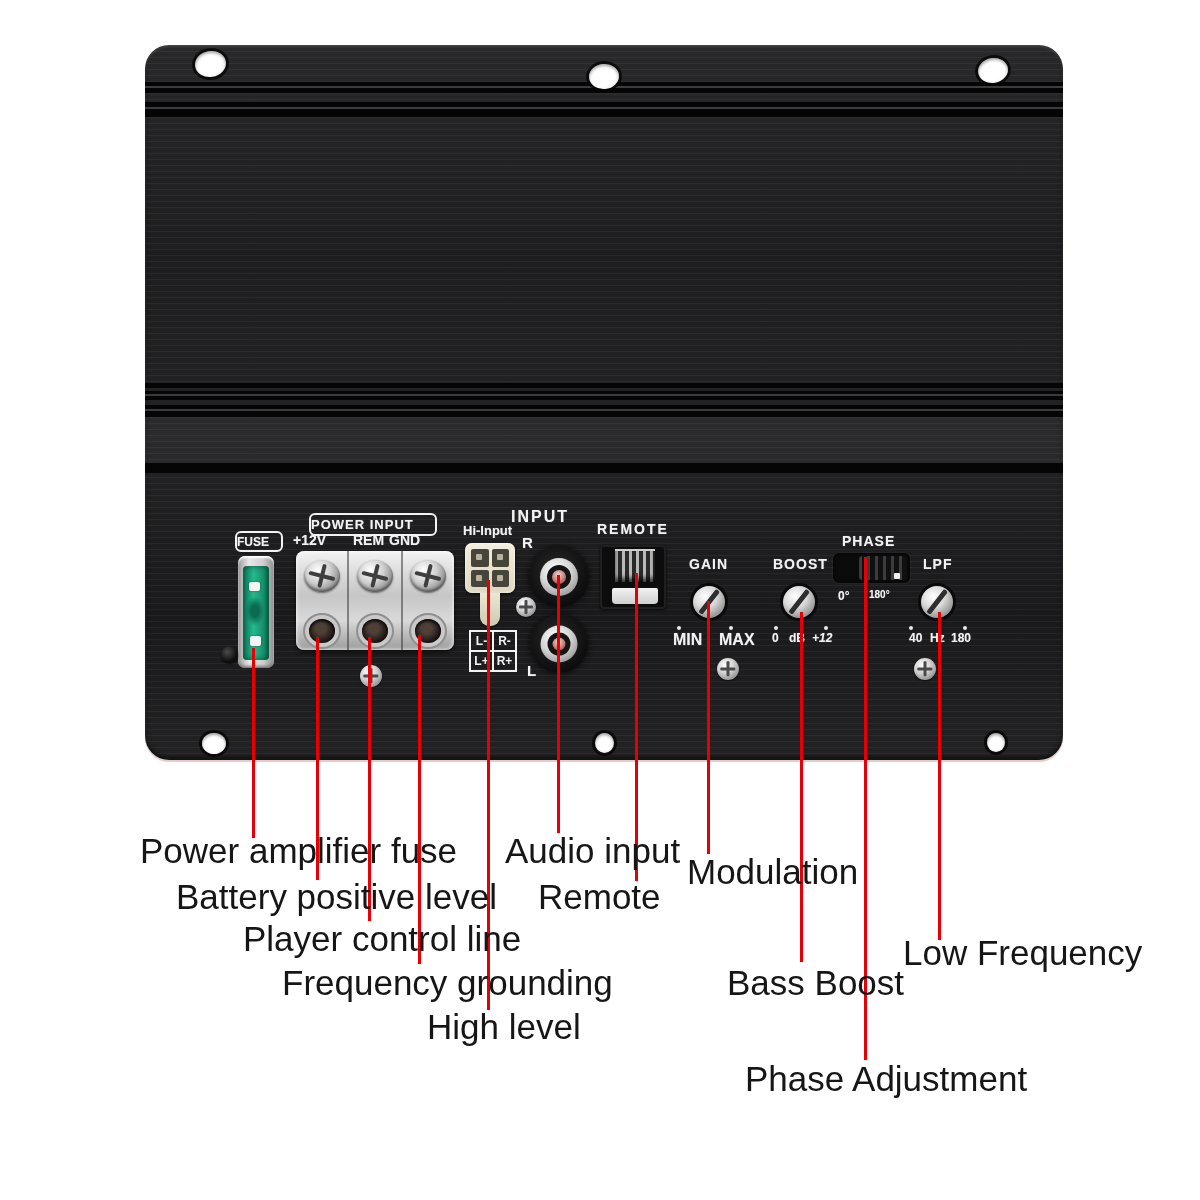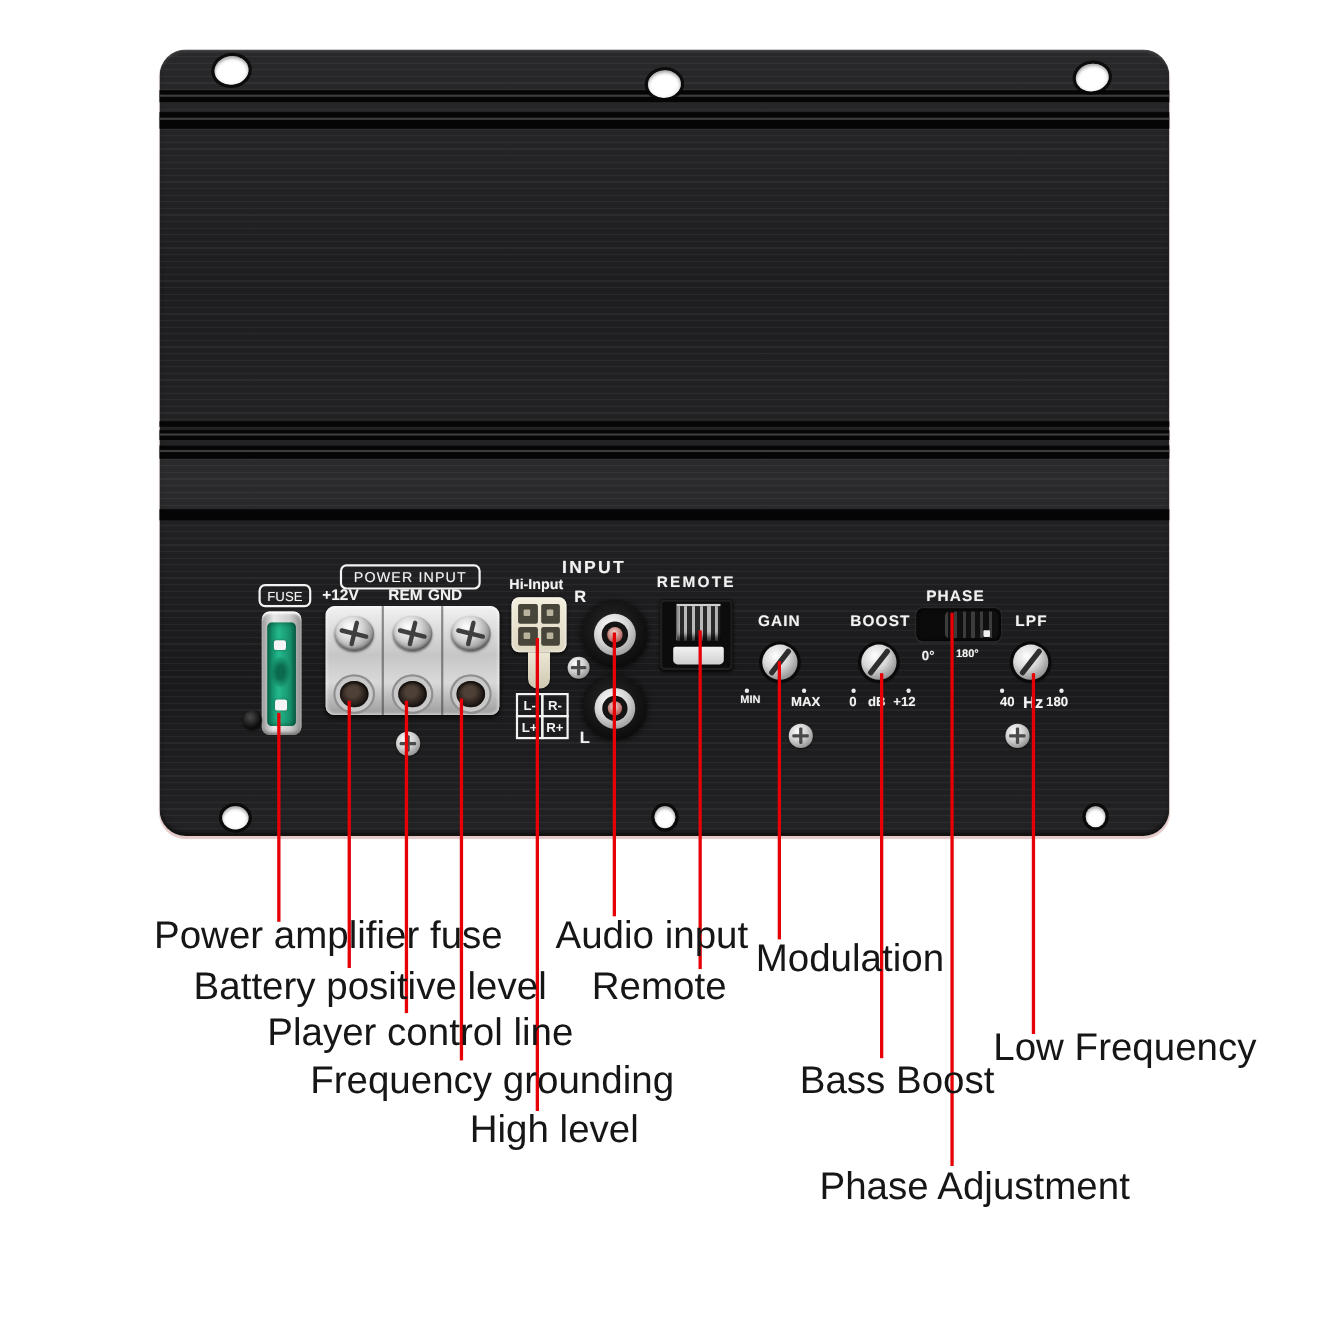--- a/index.html
+++ b/index.html
@@ -13,21 +13,21 @@
     box-shadow: inset 0 2px 3px rgba(255,255,255,.12), inset 0 -3px 4px rgba(0,0,0,.6), 0 2px 1px rgba(150,40,40,.25);}
   .groove{position:absolute;left:0;right:0;background:#050505;}
   .groove .gl{position:absolute;left:0;right:0;height:2px;background:#4a4a4c;opacity:.8;}
   .lightband{position:absolute;left:0;right:0;background:rgba(255,255,255,.035);}
   .hole{position:absolute;background:radial-gradient(circle at 45% 40%,#ffffff 55%,#e4e4e4);
         border-radius:50%;box-shadow:0 0 0 3px rgba(5,5,5,.8), inset 0 2px 3px rgba(0,0,0,.35);}
   
   .wlabel{position:absolute;color:#f2f2f2;font-weight:bold;white-space:nowrap;
           text-shadow:0 0 1px rgba(255,255,255,.4);}
   .labelbox{position:absolute;border:2px solid #f2f2f2;border-radius:6px;color:#f2f2f2;
-            font-weight:normal;display:flex;align-items:center;justify-content:center;
+            font-weight:bold;display:flex;align-items:center;justify-content:flex-start;
             text-shadow:0 0 1px rgba(255,255,255,.4);}
   
   .fuse-holder{position:absolute;border-radius:7px;background:linear-gradient(90deg,#9a9a9a,#e8e8e8 30%,#cfcfcf 70%,#8f8f8f);box-shadow:inset 0 2px 2px #fff, inset 0 -2px 3px #777;}
   .fuse-green{position:absolute;border-radius:4px;background:linear-gradient(90deg,#0c7a5b,#23b98c 40%,#17906c 80%,#0a6b4f);box-shadow:inset 0 0 6px rgba(0,60,40,.8);}
   .fuse-slot{position:absolute;background:#f5f5f5;border-radius:2px;box-shadow:0 0 2px rgba(0,0,0,.5);}
   .fuse-emblem{position:absolute;background:radial-gradient(ellipse,#0b6b4e 30%,rgba(11,107,78,0) 75%);}
   .hexscrew{position:absolute;border-radius:50%;background:radial-gradient(circle at 38% 35%,#4a4a4a,#0c0c0c 65%);box-shadow:0 1px 2px rgba(0,0,0,.8);}
   
   .tblock{position:absolute;border-radius:8px;background:linear-gradient(180deg,#f2f2f2,#c6c6c6 45%,#d9d9d9 70%,#9c9c9c);box-shadow:inset 0 0 4px #fff, 0 2px 4px rgba(0,0,0,.7);display:flex;}
   .tcell{position:relative;flex:1;border-right:2px solid rgba(60,60,60,.55);}
@@ -194,53 +194,53 @@
       <div class="rpins" style="left:15px;top:4px;width:40px;height:31px;"></div>
       <div class="rclip" style="left:12px;top:43px;width:46px;height:16px;"></div>
     </div>
 
     <div class="wlabel" style="left:544px;top:511px;font-size:14px;letter-spacing:1px;">GAIN</div>
     <div class="knob" style="left:548px;top:541px;width:32px;height:32px;">
         <span class="slot"></span>
       </div>
     <span class="dot" style="left:532px;top:581px;"></span>
     <span class="dot" style="left:584px;top:581px;"></span>
-    <div class="wlabel" style="left:528px;top:586px;font-size:10px;">MIN</div>
-    <div class="wlabel" style="left:574px;top:586px;font-size:12px;">MAX</div>
+    <div class="wlabel" style="left:528px;top:586px;font-size:16px;">MIN</div>
+    <div class="wlabel" style="left:574px;top:586px;font-size:16px;">MAX</div>
     <div class="chromescrew" style="left:572px;top:613px;width:22px;height:22px;">
         <i class="sv"></i>
         <i class="sh"></i>
       </div>
 
     <div class="wlabel" style="left:628px;top:511px;font-size:14px;letter-spacing:1px;">BOOST</div>
     <div class="knob" style="left:638px;top:541px;width:32px;height:32px;">
         <span class="slot"></span>
       </div>
     <span class="dot" style="left:629px;top:581px;"></span>
     <span class="dot" style="left:679px;top:581px;"></span>
     <div class="wlabel" style="left:627px;top:586px;font-size:12px;">0</div>
     <div class="wlabel" style="left:644px;top:586px;font-size:12px;">dB</div>
-    <div class="wlabel" style="left:667px;top:586px;font-size:12px;">+12</div>
+    <div class="wlabel" style="left:667px;top:586px;font-size:12px;font-style:italic;">+12</div>
 
     <div class="wlabel" style="left:697px;top:488px;font-size:14px;letter-spacing:1px;">PHASE</div>
     <div class="pswitch" style="left:688px;top:508px;width:77px;height:30px;">
       <span class="ribs"></span>
       <span class="pdot" style="left:61px;top:20px;"></span>
     </div>
     <div class="wlabel" style="left:693px;top:544px;font-size:12px;">0°</div>
     <div class="wlabel" style="left:724px;top:544px;font-size:10px;">180°</div>
 
     <div class="wlabel" style="left:778px;top:511px;font-size:14px;letter-spacing:1px;">LPF</div>
     <div class="knob" style="left:776px;top:541px;width:32px;height:32px;">
         <span class="slot"></span>
       </div>
     <span class="dot" style="left:764px;top:581px;"></span>
     <span class="dot" style="left:818px;top:581px;"></span>
     <div class="wlabel" style="left:764px;top:586px;font-size:12px;">40</div>
-    <div class="wlabel" style="left:785px;top:586px;font-size:15px;">Hz</div>
+    <div class="wlabel" style="left:785px;top:586px;font-size:12px;">Hz</div>
     <div class="wlabel" style="left:806px;top:586px;font-size:12px;">180</div>
     <div class="chromescrew" style="left:769px;top:613px;width:22px;height:22px;">
         <i class="sv"></i>
         <i class="sh"></i>
       </div>
   </div>
 
   <div class="vline" style="left:252px;top:648px;height:190px;"></div>
   <div class="vline" style="left:316px;top:637px;height:243px;"></div>
   <div class="vline" style="left:368px;top:637px;height:284px;"></div>

